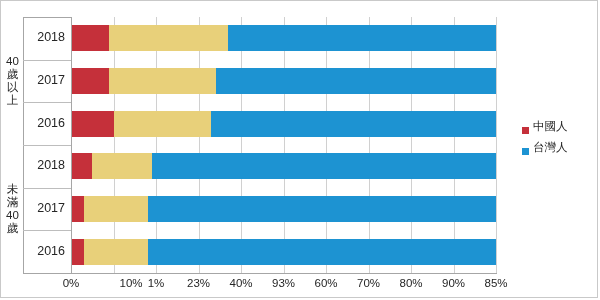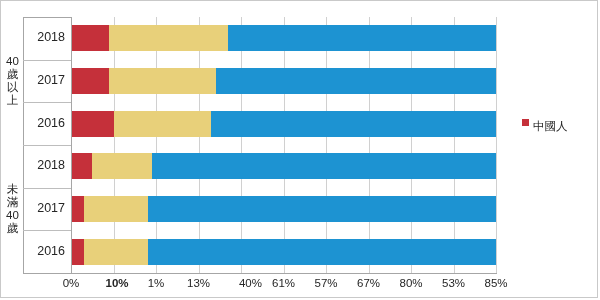--- a/index.html
+++ b/index.html
@@ -117,21 +117,21 @@
 
   
   #legend {
     position: absolute;
     left: 521px;
     top: 118px;
     width: 72px;
   }
   .legend-item {
     display: flex;
-    align-items: flex-start;
+    align-items: flex-end;
     margin-bottom: 6px;
     font-size: 11.5px;
     color: #262626;
     white-space: nowrap;
   }
   .legend-swatch {
     width: 7px;
     height: 7px;
     margin-right: 4px;
     flex: none;
@@ -222,32 +222,36 @@
       <div class="group-label" style="top: 182px;">
         <span>未</span>
         <span>滿</span>
         <span>40</span>
         <span>歲</span>
       </div>
     </div>
 
   <div id="xticks">
       <div class="xtick" style="left: 70px;">0%</div>
-      <div class="xtick" style="left: 116px; font-weight: bold;">10%</div>
+      <div class="xtick" style="left: 130px;">10%</div>
       <div class="xtick" style="left: 155px;">1%</div>
-      <div class="xtick" style="left: 197.5px;">13%</div>
-      <div class="xtick" style="left: 240px; text-align: right;">40%</div>
-      <div class="xtick" style="left: 282.5px;">61%</div>
-      <div class="xtick" style="left: 325px;">57%</div>
-      <div class="xtick" style="left: 367.5px;">67%</div>
+      <div class="xtick" style="left: 197.5px;">23%</div>
+      <div class="xtick" style="left: 240px;">40%</div>
+      <div class="xtick" style="left: 282.5px;">93%</div>
+      <div class="xtick" style="left: 325px;">60%</div>
+      <div class="xtick" style="left: 367.5px;">70%</div>
       <div class="xtick" style="left: 410px; text-align: center;">80%</div>
-      <div class="xtick" style="left: 452.5px;">53%</div>
+      <div class="xtick" style="left: 452.5px;">90%</div>
       <div class="xtick" style="left: 495px;">85%</div>
     </div>
 
   <div id="legend">
       <div class="legend-item">
         <span class="legend-swatch" style="background: rgb(197, 48, 58);"></span>
         <span>中國人</span>
       </div>
+      <div class="legend-item">
+        <span class="legend-swatch" style="background: rgb(29, 147, 210);"></span>
+        <span>台灣人</span>
+      </div>
     </div>
 
 </div>
 
 </body></html>

